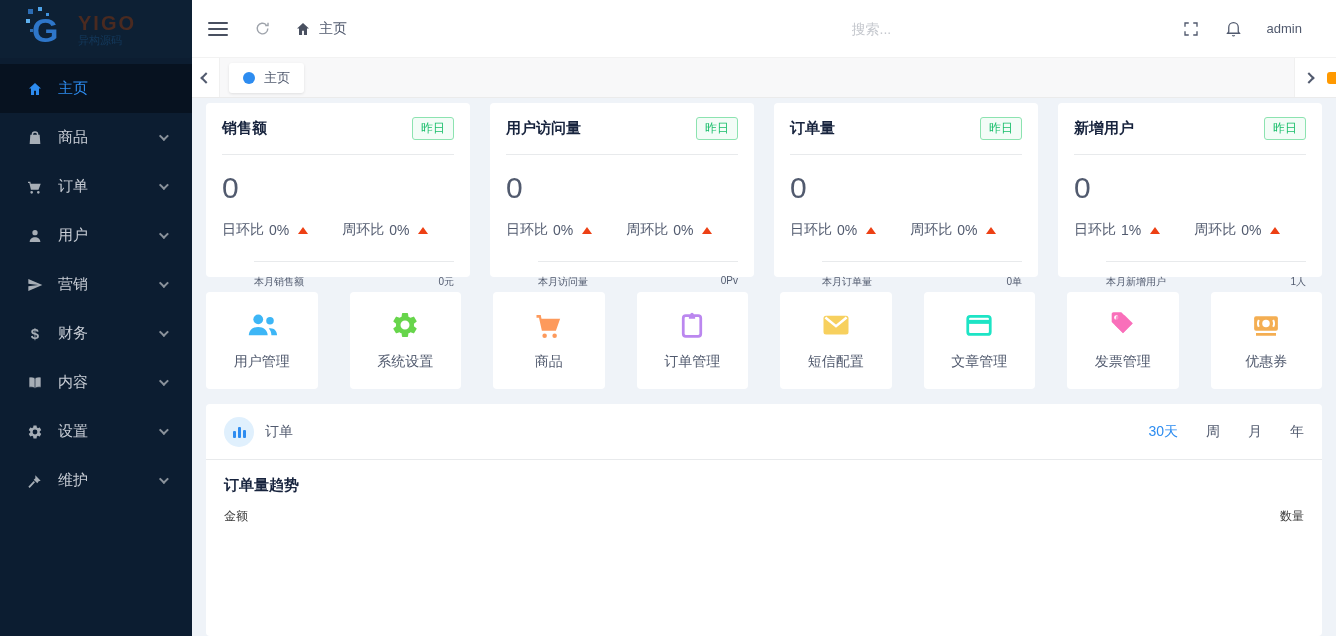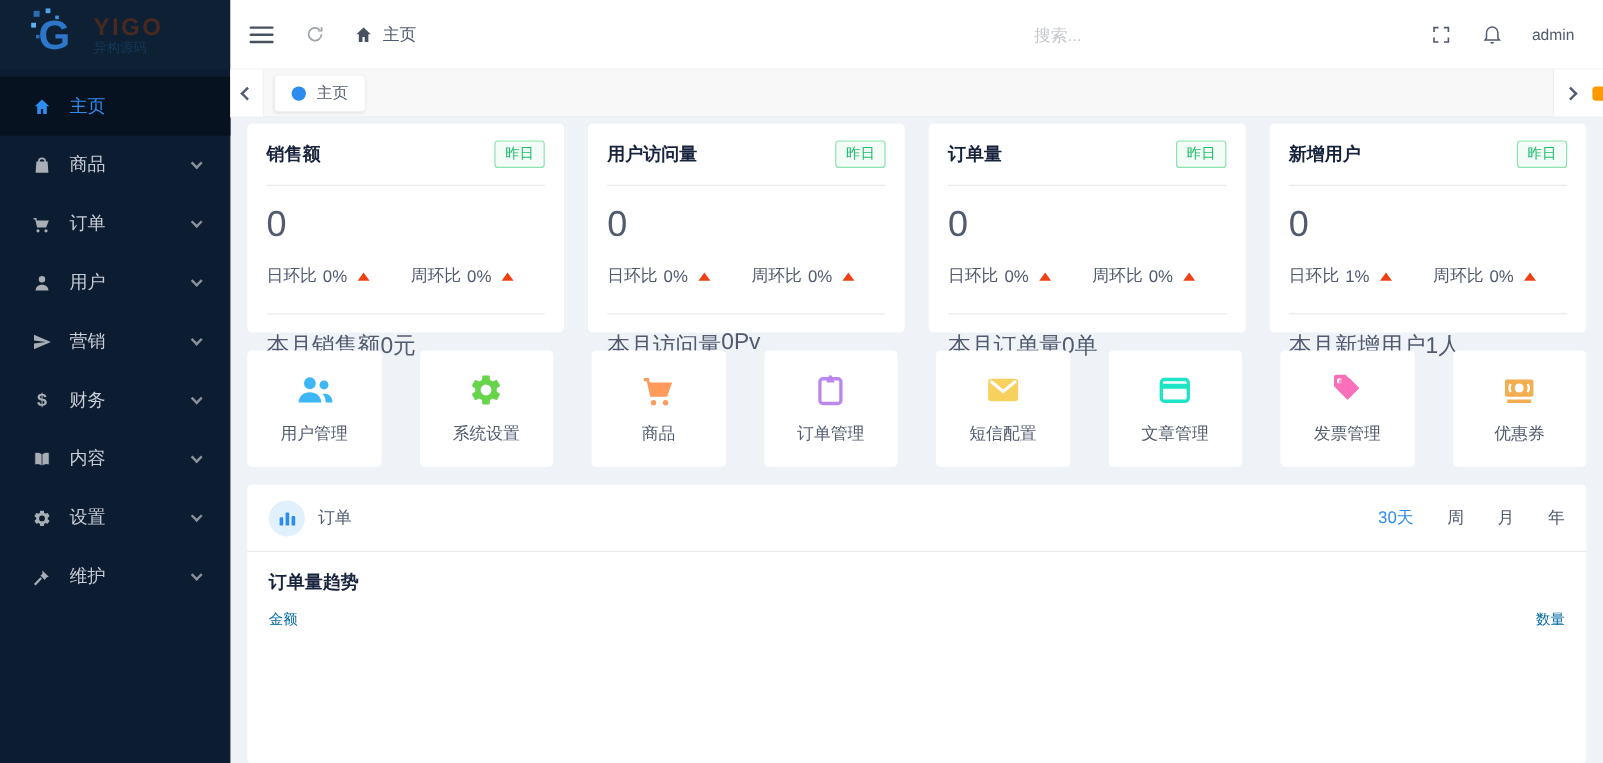--- a/index.html
+++ b/index.html
@@ -38,21 +38,21 @@
   .topbar { height:58px; background:#fff; display:flex; align-items:center; padding:0 16px; border-bottom:1px solid #f2f2f2; }
   .hamburger { width:20px; display:flex; flex-direction:column; gap:4px; cursor:pointer; margin-right:26px; }
   .hamburger i { height:2px; background:#495060; border-radius:1px; }
   .icon-btn { display:flex; align-items:center; justify-content:center; cursor:pointer; }
   .refresh { margin-right:24px; }
   .crumb { display:flex; align-items:center; gap:8px; cursor:pointer; }
   .crumb svg { width:16px; height:16px; }
   .crumb-label { font-size:14px; color:#515a6e; }
   .search-input { margin-left:auto; width:170px; border:none; outline:none; font-size:14px; color:#515a6e; background:transparent; }
   .search-input::placeholder { color:#c5c8ce; }
-  .top-right { display:flex; align-items:center; gap:24px; margin-left:160px; margin-right:8px; }
+  .top-right { display:flex; align-items:center; gap:24px; margin-left:160px; margin-right:18px; }
   .username { font-size:13px; color:#515a6e; cursor:pointer; }
 
   .tabstrip { height:40px; background:#f8f8f9; display:flex; align-items:center; border-bottom:1px solid #ebebeb; }
   .tab-nav { width:28px; height:100%; background:#fff; display:flex; align-items:center; justify-content:center; cursor:pointer; }
   .tab-nav.left { border-right:1px solid #f0f0f0; }
   .tab-nav.right { border-left:1px solid #f0f0f0; }
   .tab-nav .arrow { width:8px; height:8px; border-right:2px solid #515a6e; border-bottom:2px solid #515a6e; }
   .tab-nav .arrow.l { transform:rotate(135deg); }
   .tab-nav .arrow.r { transform:rotate(-45deg); }
   .tab { height:30px; background:#fff; display:flex; align-items:center; padding:0 14px; margin-left:9px; border-radius:3px; box-shadow:0 1px 3px rgba(0,0,0,.1); cursor:pointer; }
@@ -66,40 +66,40 @@
 
   .stats-row { display:flex; gap:20px; }
   .stat-card { flex:1; background:#fff; border-radius:4px; height:174px; padding:0 16px; }
   .stat-head { height:52px; display:flex; align-items:center; justify-content:space-between; border-bottom:1px solid #e8eaec; }
   .stat-title { font-size:15px; font-weight:bold; color:#17233d; }
   .badge { font-size:12px; color:#19be6b; border:1px solid #8ce3b0; background:#f3fcf7; padding:2px 8px; border-radius:3px; }
   .stat-value { font-size:30px; color:#515a6e; margin-top:16px; }
   .ratio-row { display:flex; gap:34px; margin-top:16px; font-size:14px; color:#515a6e; }
   .ratio { display:flex; align-items:center; gap:5px; }
   .tri-up { width:0; height:0; border-left:5px solid transparent; border-right:5px solid transparent; border-bottom:7px solid #ed4014; margin-left:4px; }
-  .stat-foot { border-top:1px solid #e8eaec; margin-top:22px; padding-top:13px; display:flex; font-size:19px; color:#515a6e; }
+  .stat-foot { border-top:1px solid #e8eaec; margin-top:22px; padding-top:13px; display:flex; justify-content:space-between; font-size:10px; color:#515a6e;margin-left:32px; }
 
   .shortcut-row { display:flex; gap:32px; margin-top:15px; }
   .shortcut { flex:1; background:#fff; border-radius:4px; height:97px; display:flex; flex-direction:column; align-items:center; justify-content:center; gap:13px; cursor:pointer; }
   .sc-icon { height:30px; display:flex; align-items:center; }
   .sc-icon svg { width:32px; height:30px; }
   .sc-label { font-size:14px; color:#515a6e; }
 
   .orders-panel { background:#fff; border-radius:4px; margin-top:15px; flex:1; display:flex; flex-direction:column; }
   .orders-head { height:56px; display:flex; align-items:center; padding:0 18px; border-bottom:1px solid #e8eaec; }
   .orders-circle { width:30px; height:30px; border-radius:50%; background:#e0f0fd; display:flex; align-items:flex-end; justify-content:center; gap:2px; padding-bottom:9px; margin-right:11px; }
   .orders-circle i { width:3px; background:#2d8cf0; border-radius:1px; }
   .orders-circle i.b1 { height:7px; } .orders-circle i.b2 { height:11px; } .orders-circle i.b3 { height:8px; }
   .orders-title { font-size:14px; color:#515a6e; }
   .filters { margin-left:auto; display:flex; gap:28px; font-size:14px; }
   .filter { color:#515a6e; cursor:pointer; }
   .filter.active { color:#2d8cf0; }
   .orders-body { padding:16px 18px; flex:1; display:flex; flex-direction:column; }
   .chart-title { font-size:15px; font-weight:bold; color:#17233d; }
-  .axis-row { display:flex; justify-content:space-between; margin-top:13px; font-size:12px; color:#0369a1; }
+  .axis-row { display:flex; justify-content:space-between; margin-top:13px; font-size:12px; color:#404040; }
   .chart-area { flex:1; }
 </style>
 </head>
 <body>
 
 <aside class="sidebar">
   <div class="logo-area">
     <span class="logo-g">
       <i class="p1"></i>
         <i class="p2"></i>

